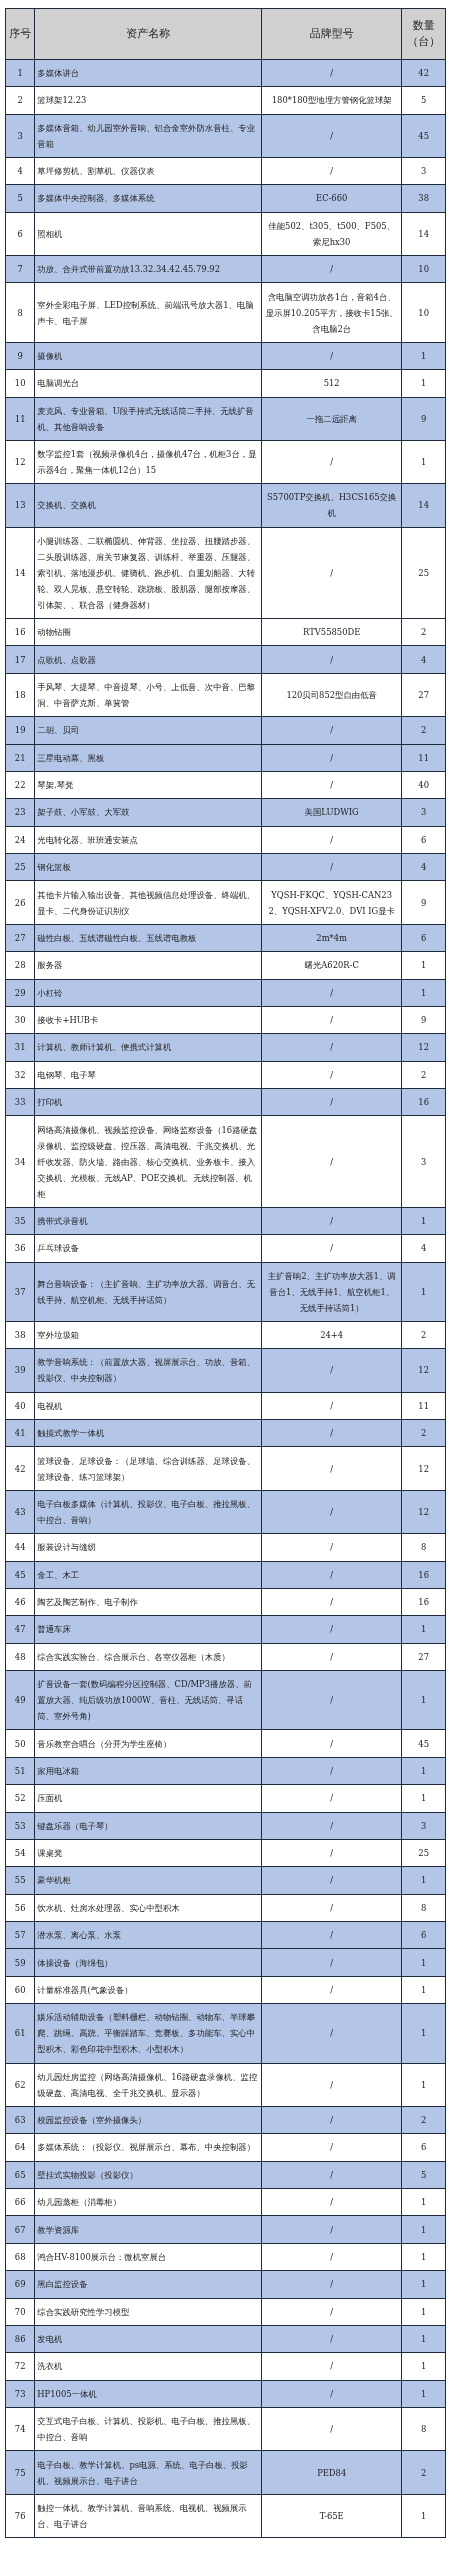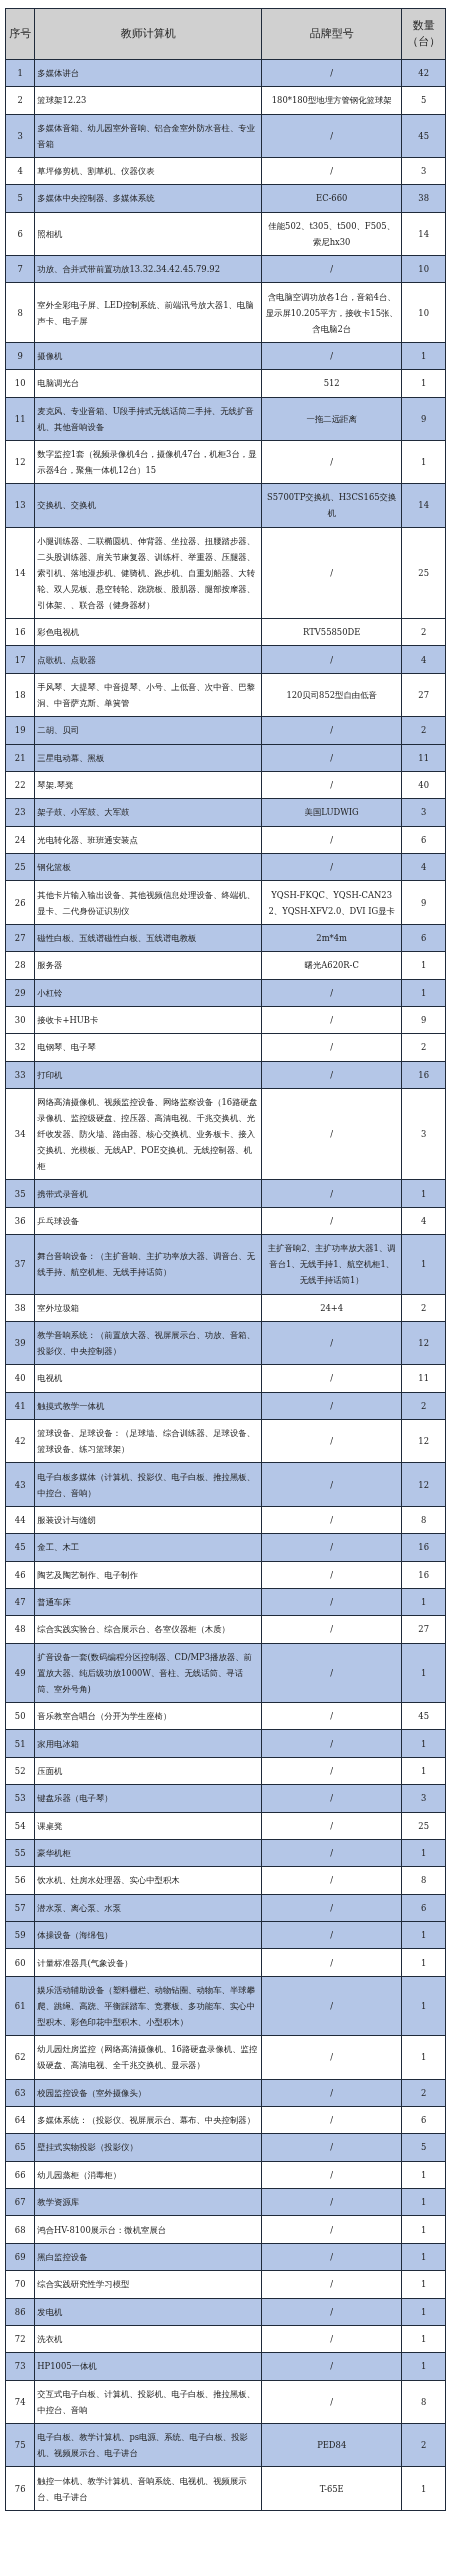--- a/index.html
+++ b/index.html
@@ -45,21 +45,21 @@
   <table class="asset-table">
     <colgroup>
       <col class="c-no">
         <col class="c-name">
         <col class="c-model">
         <col class="c-qty">
     </colgroup>
     <thead>
       <tr>
         <th>序号</th>
-        <th>教师计算机</th>
+        <th>资产名称</th>
         <th>品牌型号</th>
         <th>数量（台）</th>
       </tr>
     </thead>
     <tbody id="rows">
         <tr class="odd">
           <td class="no">1</td>
           <td class="name">多媒体讲台</td>
           <td class="model">/</td>
           <td class="qty">42</td>
@@ -137,21 +137,21 @@
           <td class="qty">14</td>
         </tr>
         <tr class="even">
           <td class="no">14</td>
           <td class="name">小腿训练器、二联椭圆机、伸背器、坐拉器、扭腰踏步器、二头股训练器、肩关节康复器、训练杆、举重器、压腿器、索引机、落地漫步机、健骑机、跑步机、自重划船器、大转轮、双人晃板、悬空转轮、跷跷板、股肌器、腿部按摩器、引体架、、联合器（健身器材）</td>
           <td class="model">/</td>
           <td class="qty">25</td>
         </tr>
         <tr class="even">
           <td class="no">16</td>
-          <td class="name">彩色电视机</td>
+          <td class="name">动物钻圈</td>
           <td class="model">RTV55850DE</td>
           <td class="qty">2</td>
         </tr>
         <tr class="odd">
           <td class="no">17</td>
           <td class="name">点歌机、点歌器</td>
           <td class="model">/</td>
           <td class="qty">4</td>
         </tr>
         <tr class="even">
@@ -218,20 +218,26 @@
           <td class="no">29</td>
           <td class="name">小杠铃</td>
           <td class="model">/</td>
           <td class="qty">1</td>
         </tr>
         <tr class="even">
           <td class="no">30</td>
           <td class="name">接收卡+HUB卡</td>
           <td class="model">/</td>
           <td class="qty">9</td>
+        </tr>
+        <tr class="odd">
+          <td class="no">31</td>
+          <td class="name">计算机、教师计算机、便携式计算机</td>
+          <td class="model">/</td>
+          <td class="qty">12</td>
         </tr>
         <tr class="even">
           <td class="no">32</td>
           <td class="name">电钢琴、电子琴</td>
           <td class="model">/</td>
           <td class="qty">2</td>
         </tr>
         <tr class="odd">
           <td class="no">33</td>
           <td class="name">打印机</td>

